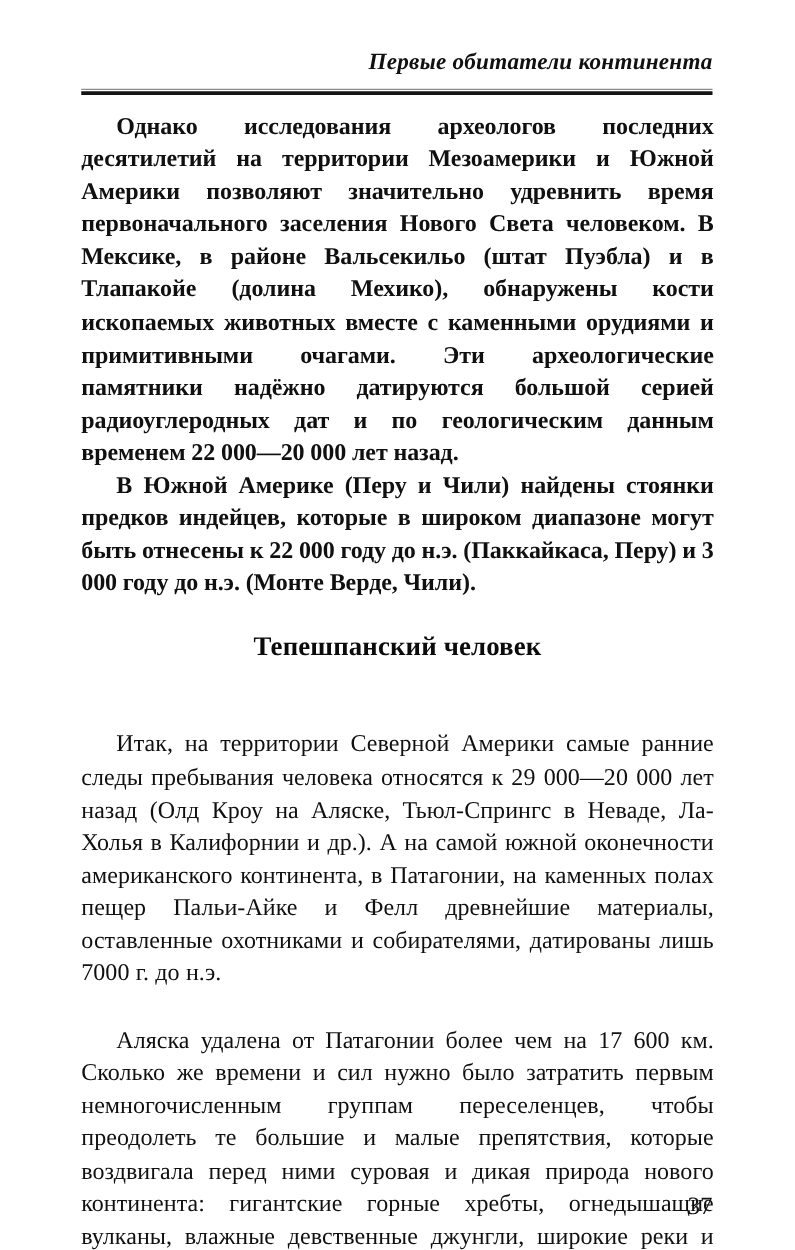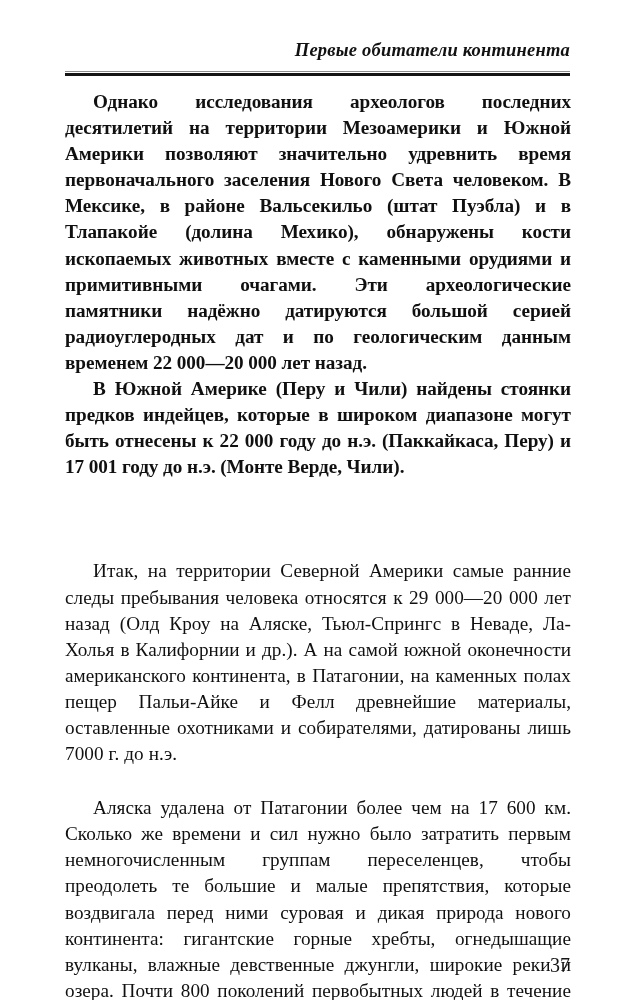--- a/index.html
+++ b/index.html
@@ -136,25 +136,26 @@
   <div class="head-rule">
     <div class="rule-thin"></div>
     <div class="rule-thick"></div>
   </div>
 
   <div class="content">
 
     <div class="block-dense">
       <p class="para"><span class="indent"></span><span>Однако исследования археологов последних десятилетий на территории Мезоамерики и Южной Америки позволяют значительно удревнить время первоначального заселения Нового Света человеком. В Мексике, в районе Вальсекильо (штат Пуэбла) и в Тлапакойе (долина Мехико), обнаружены кости ископаемых животных вместе с каменными орудиями и примитивными очагами. Эти археологические памятники надёжно датируются большой серией радиоуглеродных дат и по геологическим данным временем 22 000—20 000 лет назад.</span></p>
       <div class="gap-para"></div>
-      <p class="para"><span class="indent"></span><span>В Южной Америке (Перу и Чили) найдены стоянки предков индейцев, которые в широком диапазоне могут быть отнесены к 22 000 году до н.э. (Паккайкаса, Перу) и 17 001 году до н.э. (Монте Верде, Чили).</span></p>
+      <p class="para"><span class="indent"></span><span>В Южной Америке (Перу и Чили) найдены стоянки предков индейцев, которые в широком диапазоне могут быть отнесены к 22 000 году до н.э. (Паккайкаса, Перу) и 3 000 году до н.э. (Монте Верде, Чили).</span></p>
     </div>
 
     <div class="gap-before-title"></div>
 
+    <h2 class="section-title">Тепешпанский человек</h2>
 
     <div class="gap-after-title"></div>
 
     <div class="block-light">
       <p class="para"><span class="indent"></span><span>Итак, на территории Северной Америки самые ранние следы пребывания человека относятся к 29 000—20 000 лет назад (Олд Кроу на Аляске, Тьюл-Спрингс в Неваде, Ла-Холья в Калифорнии и др.). А на самой южной оконечности американского континента, в Патагонии, на каменных полах пещер Пальи-Айке и Фелл древнейшие материалы, оставленные охотниками и собирателями, датированы лишь 7000 г. до н.э.</span></p>
       <div class="gap-para"></div>
       <p class="para"><span class="indent"></span><span>Аляска удалена от Патагонии более чем на 17 600 км. Сколько же времени и сил нужно было затратить первым немногочисленным группам переселенцев, чтобы преодолеть те большие и малые препятствия, которые воздвигала перед ними суровая и дикая природа нового континента: гигантские горные хребты, огнедышащие вулканы, влажные девственные джунгли, широкие реки и озера. Почти 800 поколений первобытных людей в течение 20 тысячелетий шли по этому длинному и опасному пути, пока не достигли крайних южных пределов Нового Света.</span></p>
     </div>
 
   </div>

